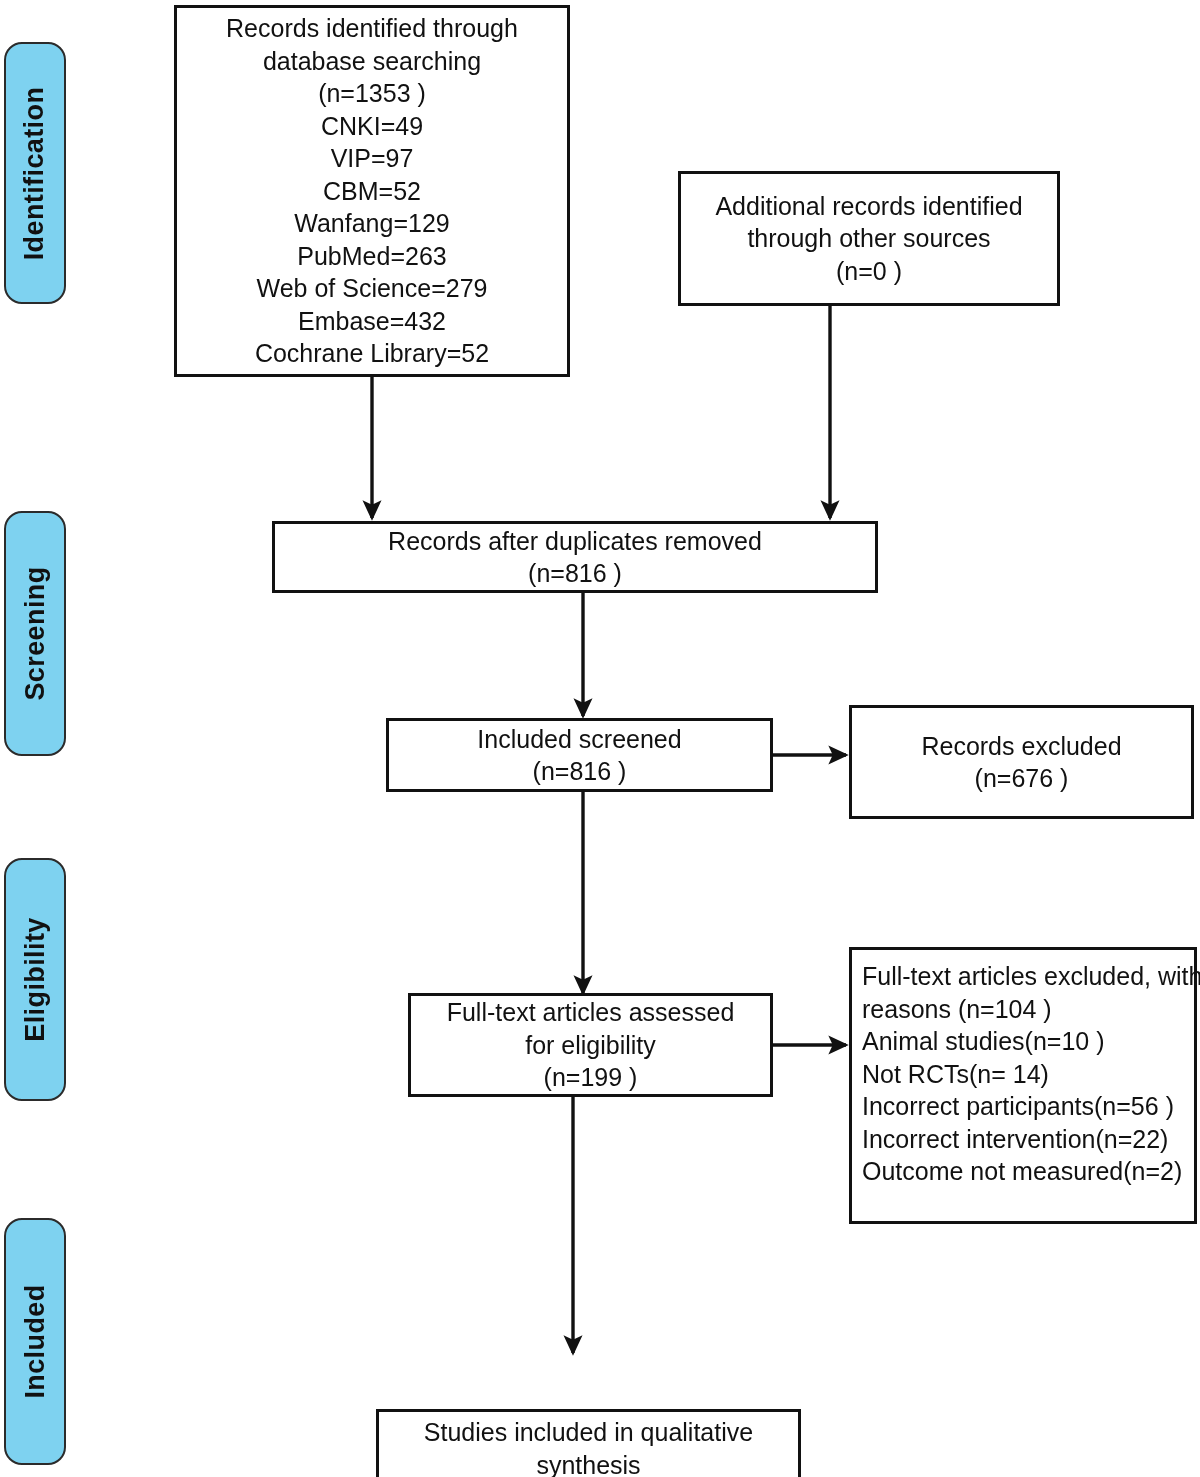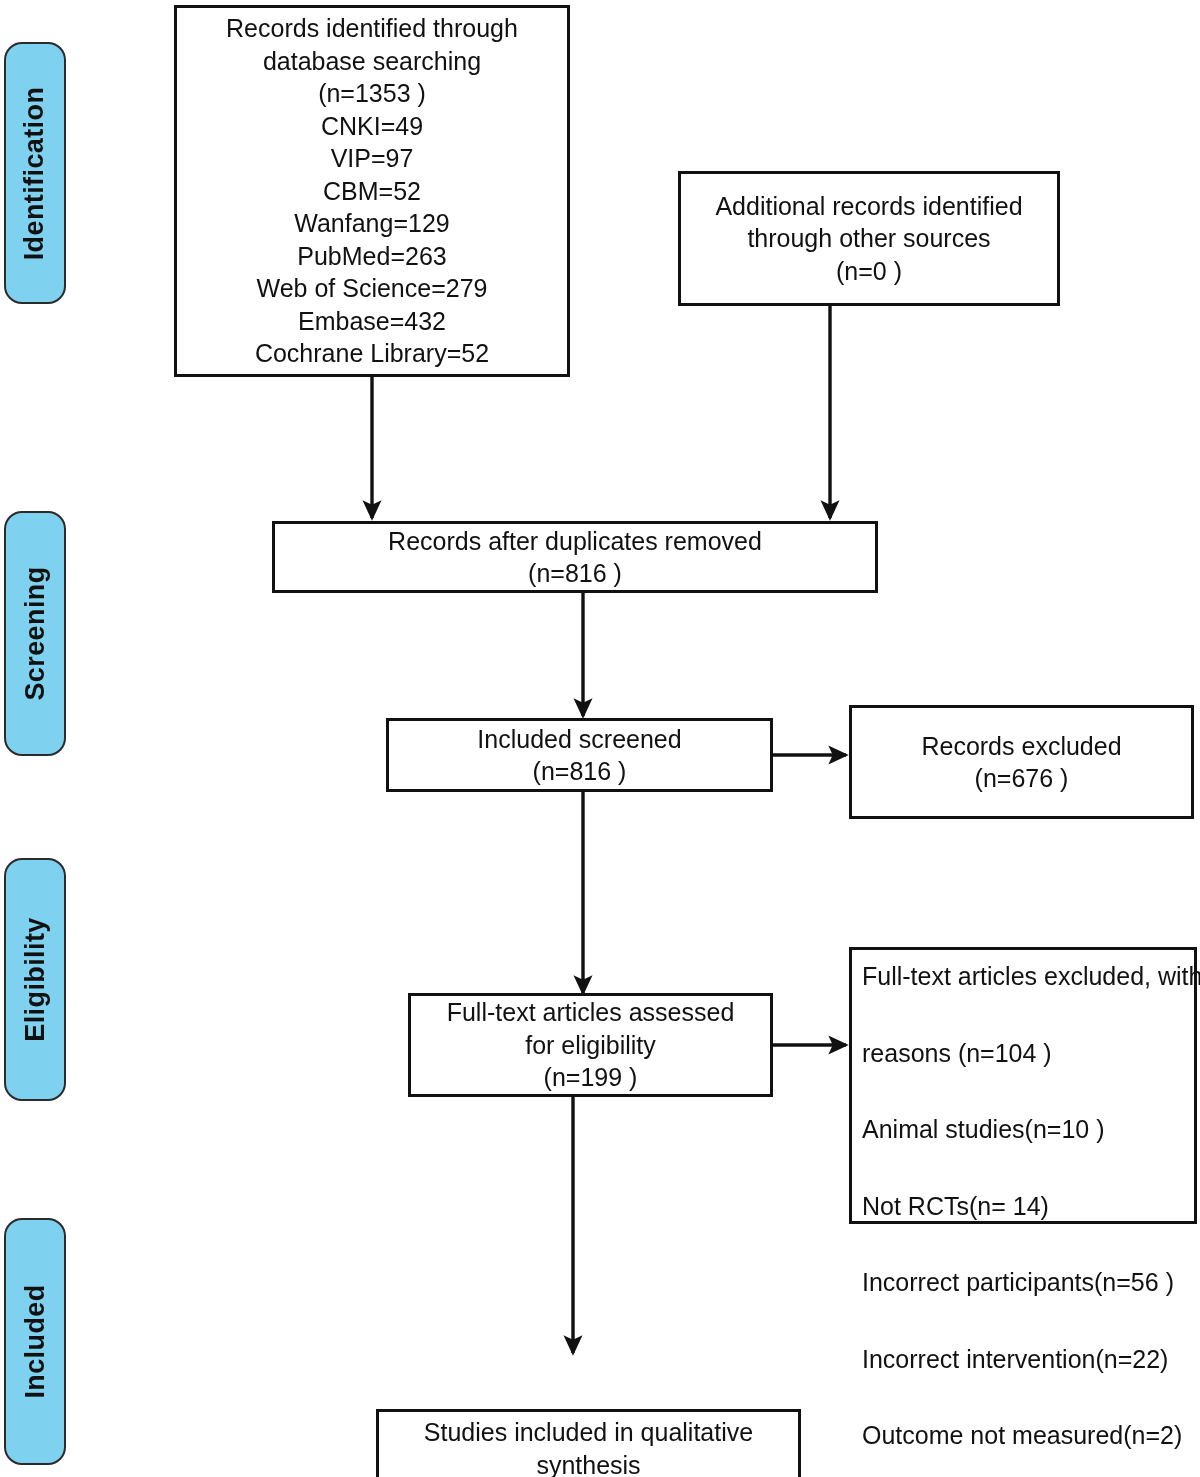--- a/index.html
+++ b/index.html
@@ -41,21 +41,21 @@
     position: absolute;
     box-sizing: border-box;
     background: #ffffff;
     border: 3px solid #111111;
     display: flex;
     flex-direction: column;
     justify-content: center;
     z-index: 2;
   }
   .flow-box.center { align-items: center; text-align: center; }
-  .flow-box.left   { align-items: flex-start; text-align: left; gap: 44px; }
+  .flow-box.left   { align-items: flex-start; text-align: left; }
 
   .flow-line {
     font-size: 25px;
     line-height: 1.30;
     color: #111111;
     white-space: pre;
   }
   .flow-box.left .flow-line { padding-left: 10px; }
 
   

